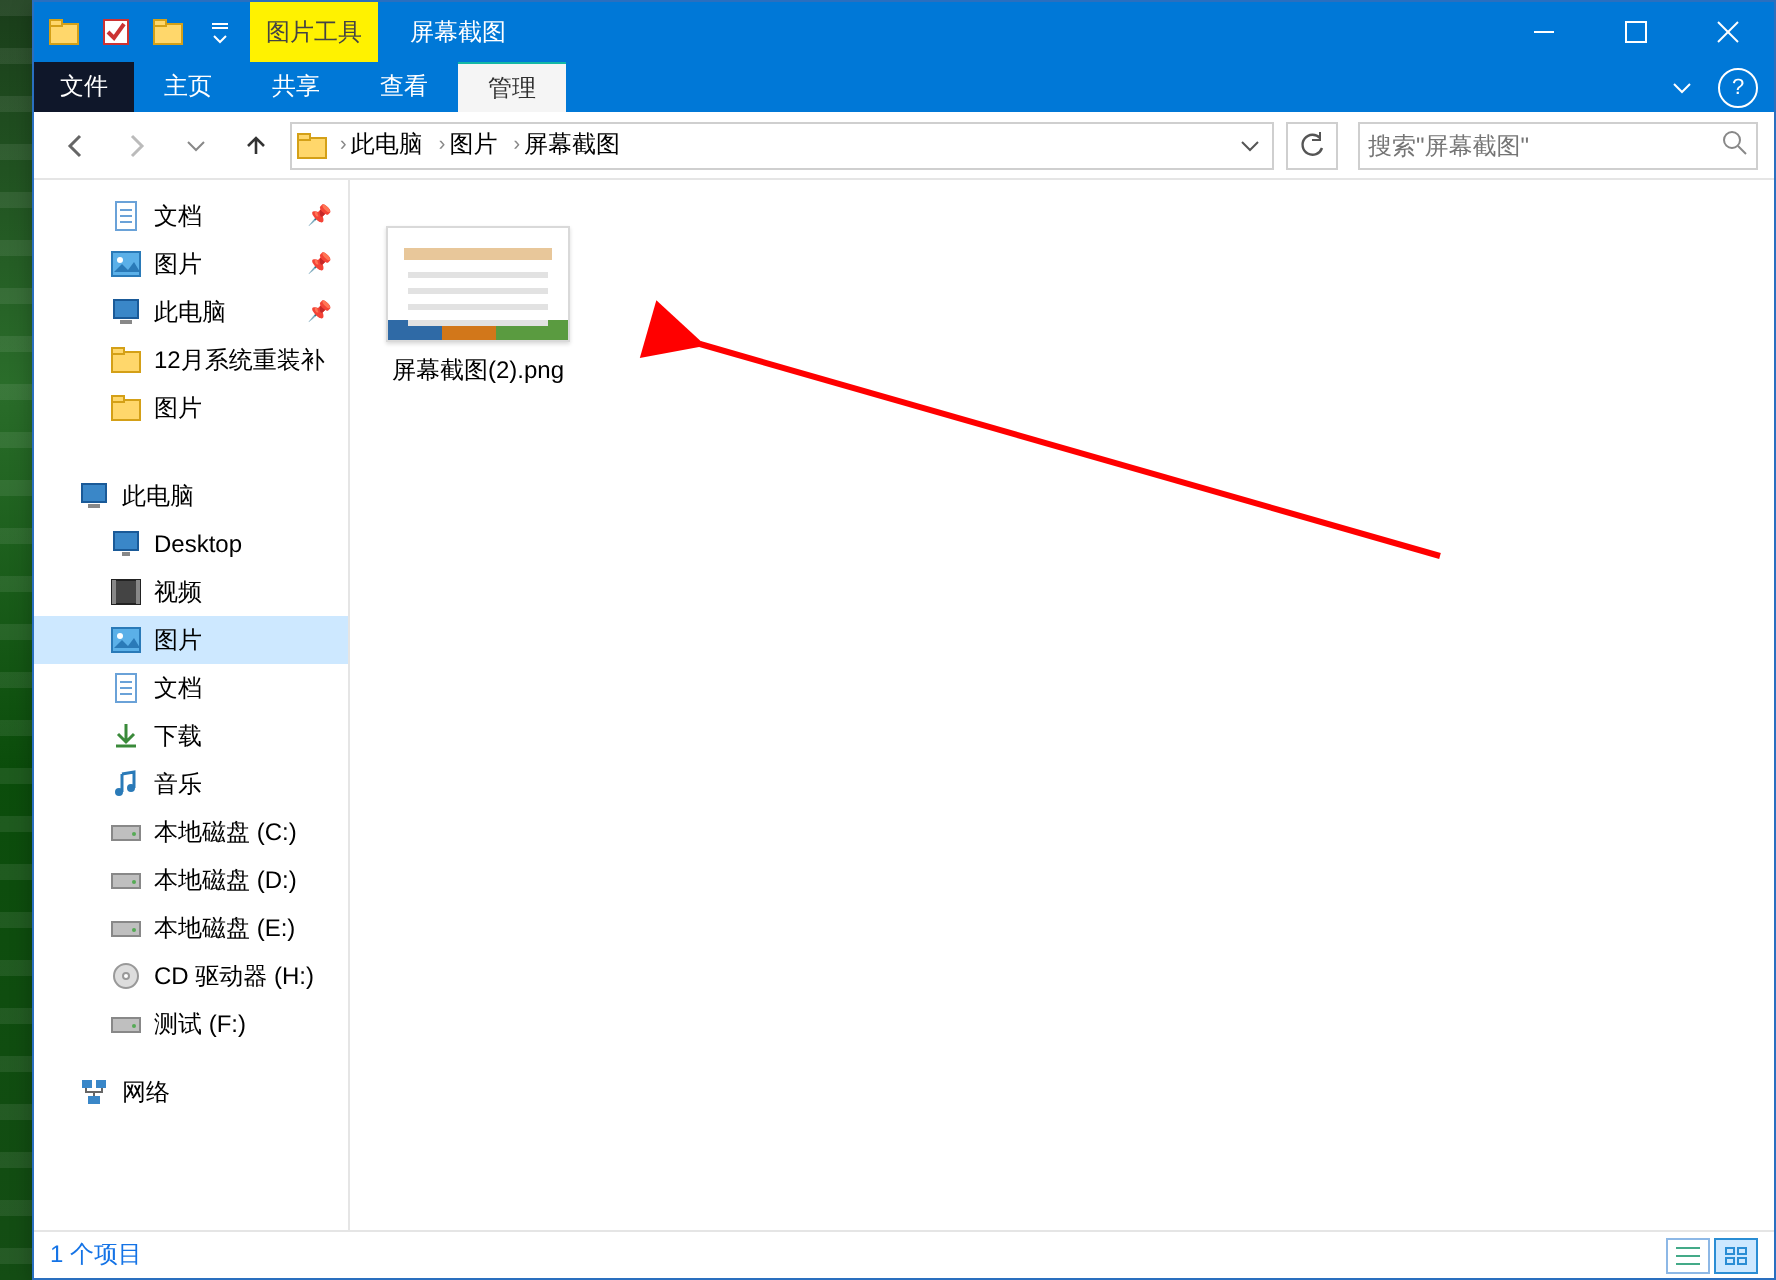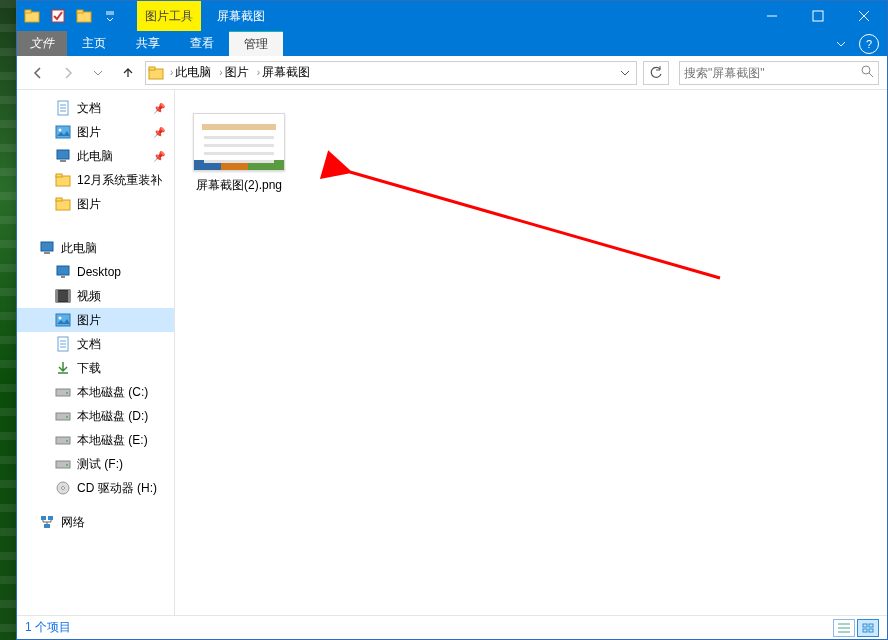--- a/index.html
+++ b/index.html
@@ -9,29 +9,29 @@
 .desktop-strip { position: absolute; left: 0; top: 0; width: 16px; height: 640px; background: linear-gradient(180deg,#1a3d1a 0%, #2a6d2a 30%, #0b4d0b 60%, #144d14 100%); z-index: 0;}
 .desktop-strip::before{content:"";position:absolute;inset:0;background:repeating-linear-gradient(180deg,rgba(255,255,255,.08)0 8px,transparent 8px 24px);}
 
 
 .explorer { position: absolute; left: 16px; top: 0; width: 872px; height: 640px; border: 1px solid #2a6fbf; background: #fff; display: flex; flex-direction: column; box-shadow: 0 2px 10px rgba(0,0,0,.25);}
 
 
 .titlebar { height: 30px; background: #0078d7; display: flex; align-items: stretch; color: #fff; font-size: 12px; }
 .qat { display:flex; align-items:center; padding: 0 4px; gap:4px;}
 .qat .qicon { width:22px; height:22px; display:flex; align-items:center; justify-content:center;}
-.context-tab { background: #fff200; color: #444; width: 64px; display:flex; align-items:center; justify-content:center; font-size: 12px; margin-left: 12px;}
+.context-tab { background: #fff200; color: #444; width: 64px; display:flex; align-items:center; justify-content:center; font-size: 12px; margin-left: 0;}
 .title-text { flex:0 0 auto; display:flex; align-items:center; padding: 0 16px; color:#fff;}
 .title-spacer { flex: 1;}
 .winctrls { display:flex;}
 .winbtn { width:46px; display:flex; align-items:center; justify-content:center; color:#fff;}
 
 
 .ribbon { height: 25px; background: #0078d7; display:flex; align-items:stretch; color:#fff; font-size:12px; position:relative;}
-.file-tab { background:#737373; width:50px; display:flex; align-items:center; justify-content:center;font-style:italic;}
+.file-tab { background:#0f172a; width:50px; display:flex; align-items:center; justify-content:center;}
 .rtab { width:54px; display:flex; align-items:center; justify-content:center; cursor: default;}
 .rtab.context { color:#303030; background:#f5f5f5; border-top:1px solid #14b8a6;}
 .ribbon-right{margin-left:auto; display:flex; align-items:center; padding-right:8px; gap:8px;}
 .chev{width:20px;display:flex;align-items:center;justify-content:center;}
 .help{width:20px;height:20px;border-radius:50%;border:1px solid #fff;display:flex;align-items:center;justify-content:center;font-size:11px;}
 
 
 .addrrow { height: 34px; background:#fff; border-bottom:1px solid #e5e5e5; display:flex; align-items:center; padding:4px 8px; gap:4px;}
 .navbtn{width:26px;height:26px;display:flex;align-items:center;justify-content:center;color:#777;}
 .navbtn.enabled{color:#333;}
@@ -316,20 +316,31 @@
           <span class="ni-icon">
             <svg width="16" height="16">
               <path d="M8 2 L8 10 M4 7 L8 11 L12 7" stroke="#3a8a3a" stroke-width="1.5" fill="none"></path>
               <line x1="3" y1="13" x2="13" y2="13" stroke="#3a8a3a" stroke-width="1.5"></line>
             </svg>
           </span>
           <span>下载</span>
         </div>
         <div class="navitem l2 ">
           <span class="ni-icon">
+            <svg width="16" height="16">
+              <path d="M6 3 L6 12" stroke="#2a7ab8" stroke-width="1.5"></path>
+              <circle cx="4.5" cy="12" r="2" fill="#2a7ab8"></circle>
+              <path d="M6 3 L12 2 L12 10" stroke="#2a7ab8" stroke-width="1.5" fill="none"></path>
+              <circle cx="10.5" cy="10" r="2" fill="#2a7ab8"></circle>
+            </svg>
+          </span>
+          <span>音乐</span>
+        </div>
+        <div class="navitem l2 ">
+          <span class="ni-icon">
             <svg width="16" height="12">
               <rect x="1" y="3" width="14" height="7" fill="#bfbfbf" stroke="#888"></rect>
               <circle cx="12" cy="7" r="1" fill="#5a5"></circle>
             </svg>
           </span>
           <span>本地磁盘 (C:)</span>
         </div>
         <div class="navitem l2 ">
           <span class="ni-icon">
             <svg width="16" height="12">
@@ -343,35 +354,35 @@
           <span class="ni-icon">
             <svg width="16" height="12">
               <rect x="1" y="3" width="14" height="7" fill="#bfbfbf" stroke="#888"></rect>
               <circle cx="12" cy="7" r="1" fill="#5a5"></circle>
             </svg>
           </span>
           <span>本地磁盘 (E:)</span>
         </div>
         <div class="navitem l2 ">
           <span class="ni-icon">
+            <svg width="16" height="16">
+              <circle cx="8" cy="8" r="6" fill="#ddd" stroke="#999"></circle>
+              <circle cx="8" cy="8" r="1.5" fill="#fff" stroke="#999"></circle>
+            </svg>
+          </span>
+          <span>CD 驱动器 (H:)</span>
+        </div>
+        <div class="navitem l2 ">
+          <span class="ni-icon">
             <svg width="16" height="12">
               <rect x="1" y="3" width="14" height="7" fill="#bfbfbf" stroke="#888"></rect>
               <circle cx="12" cy="7" r="1" fill="#5a5"></circle>
             </svg>
           </span>
           <span>测试 (F:)</span>
-        </div>
-        <div class="navitem l2 ">
-          <span class="ni-icon">
-            <svg width="16" height="16">
-              <circle cx="8" cy="8" r="6" fill="#ddd" stroke="#999"></circle>
-              <circle cx="8" cy="8" r="1.5" fill="#fff" stroke="#999"></circle>
-            </svg>
-          </span>
-          <span>CD 驱动器 (H:)</span>
         </div>
         <div class="navgap"></div>
         <div class="navitem  ">
           <span class="ni-icon">
             <svg width="16" height="14">
               <rect x="2" y="1" width="5" height="4" fill="#3a87c8"></rect>
               <rect x="9" y="1" width="5" height="4" fill="#3a87c8"></rect>
               <rect x="5" y="9" width="6" height="4" fill="#3a87c8"></rect>
               <path d="M4 5 L4 7 L12 7 L12 5 M8 7 L8 9" stroke="#666" fill="none"></path>
             </svg>

